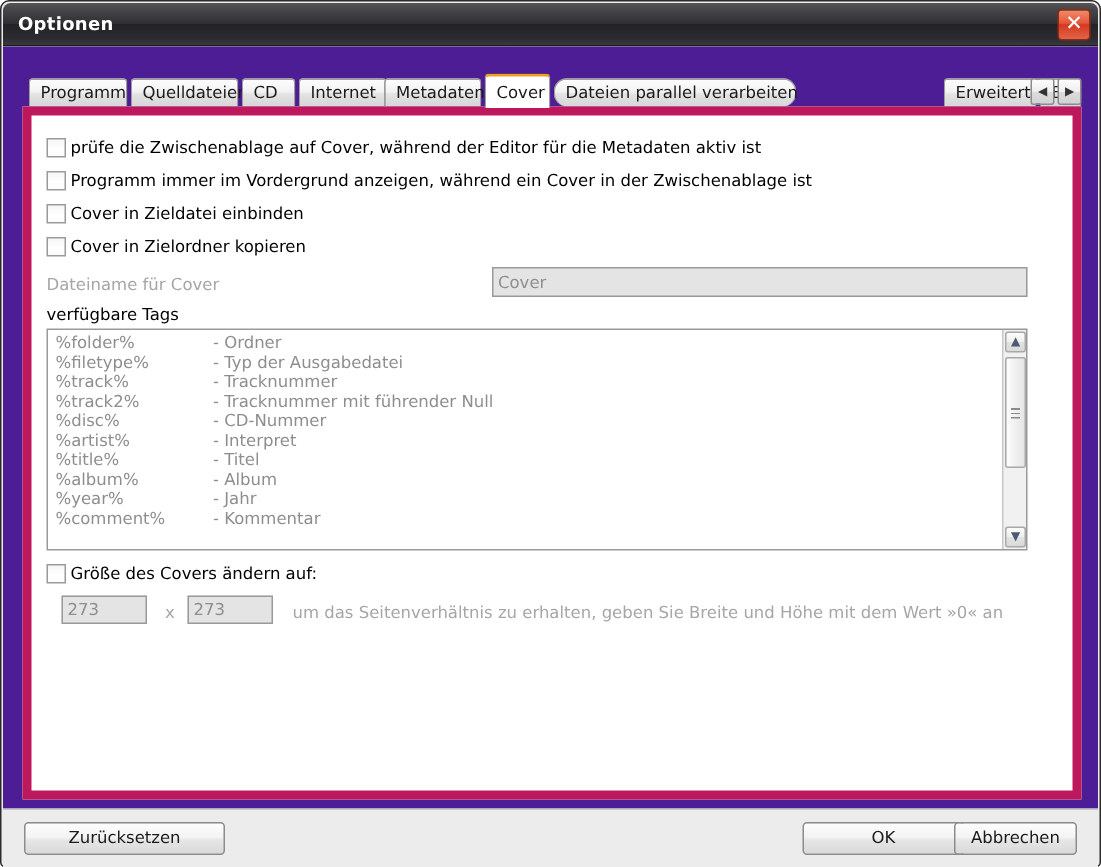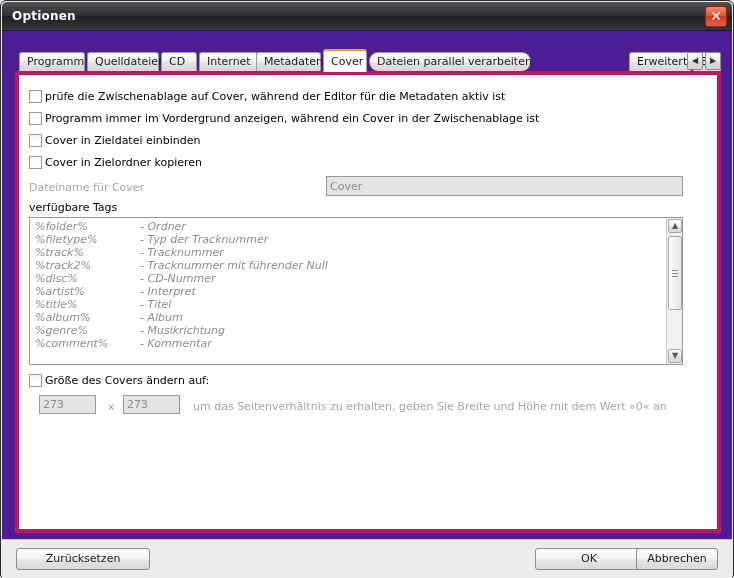--- a/index.html
+++ b/index.html
@@ -146,21 +146,21 @@
   }
 
   .tabpanel {
     position: absolute;
     left: 0;
     top: 22px;
     width: 706px;
     height: 462px;
     box-sizing: border-box;
     background: #ffffff;
-    border: 4px solid #be185d;
+    border: 6px solid #be185d;
   }
 
   
   .cbrow {
     position: absolute;
     left: 10px;
     height: 16px;
     white-space: nowrap;
   }
   .checkbox {
@@ -228,21 +228,20 @@
     height: 144px;
     overflow: hidden;
   }
   .listrow {
     position: relative;
     height: 13px;
     line-height: 13px;
     font-size: 11px;
     color: #8e8e8e;
     white-space: nowrap;
-    font-style: italic;
   }
   .listrow .tagname {
     position: absolute;
     left: 5px;
     top: 0;
   }
   .listrow .tagdesc {
     position: absolute;
     left: 110px;
     top: 0;
@@ -380,21 +379,21 @@
         <div class="lbl enabled" style="left:10px; top:126px;">verfügbare Tags</div>
 
         <div class="listbox">
           <div class="listinner" id="taglist">
               <div class="listrow">
                 <span class="tagname">%folder%</span>
                 <span class="tagdesc">- Ordner</span>
               </div>
               <div class="listrow">
                 <span class="tagname">%filetype%</span>
-                <span class="tagdesc">- Typ der Tracknummer</span>
+                <span class="tagdesc">- Typ der Ausgabedatei</span>
               </div>
               <div class="listrow">
                 <span class="tagname">%track%</span>
                 <span class="tagdesc">- Tracknummer</span>
               </div>
               <div class="listrow">
                 <span class="tagname">%track2%</span>
                 <span class="tagdesc">- Tracknummer mit führender Null</span>
               </div>
               <div class="listrow">
@@ -407,22 +406,22 @@
               </div>
               <div class="listrow">
                 <span class="tagname">%title%</span>
                 <span class="tagdesc">- Titel</span>
               </div>
               <div class="listrow">
                 <span class="tagname">%album%</span>
                 <span class="tagdesc">- Album</span>
               </div>
               <div class="listrow">
-                <span class="tagname">%genre%</span>
-                <span class="tagdesc">- Musikrichtung</span>
+                <span class="tagname">%year%</span>
+                <span class="tagdesc">- Jahr</span>
               </div>
               <div class="listrow">
                 <span class="tagname">%comment%</span>
                 <span class="tagdesc">- Kommentar</span>
               </div>
             </div>
           <div class="vscroll">
             <div class="sb-btn sb-up">▲</div>
             <div class="sb-thumb">
               <div class="sb-grip"></div>

